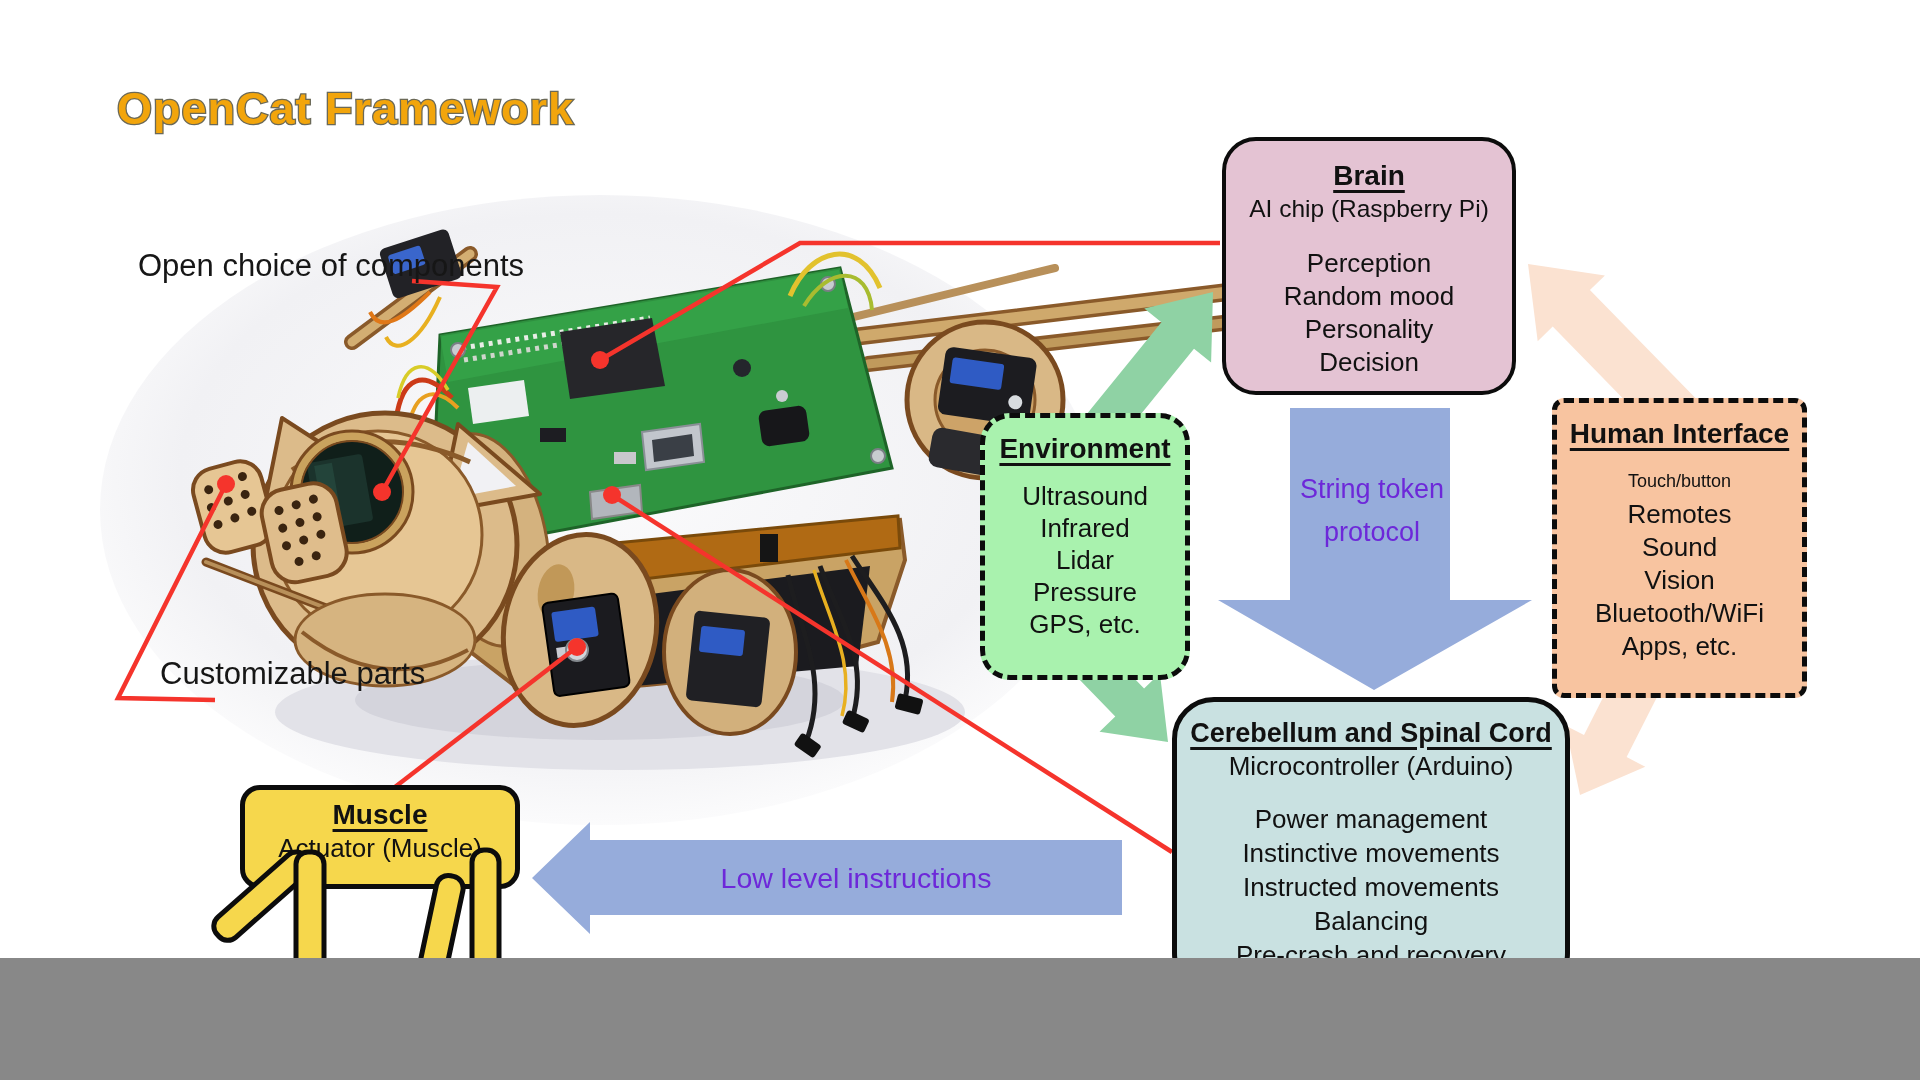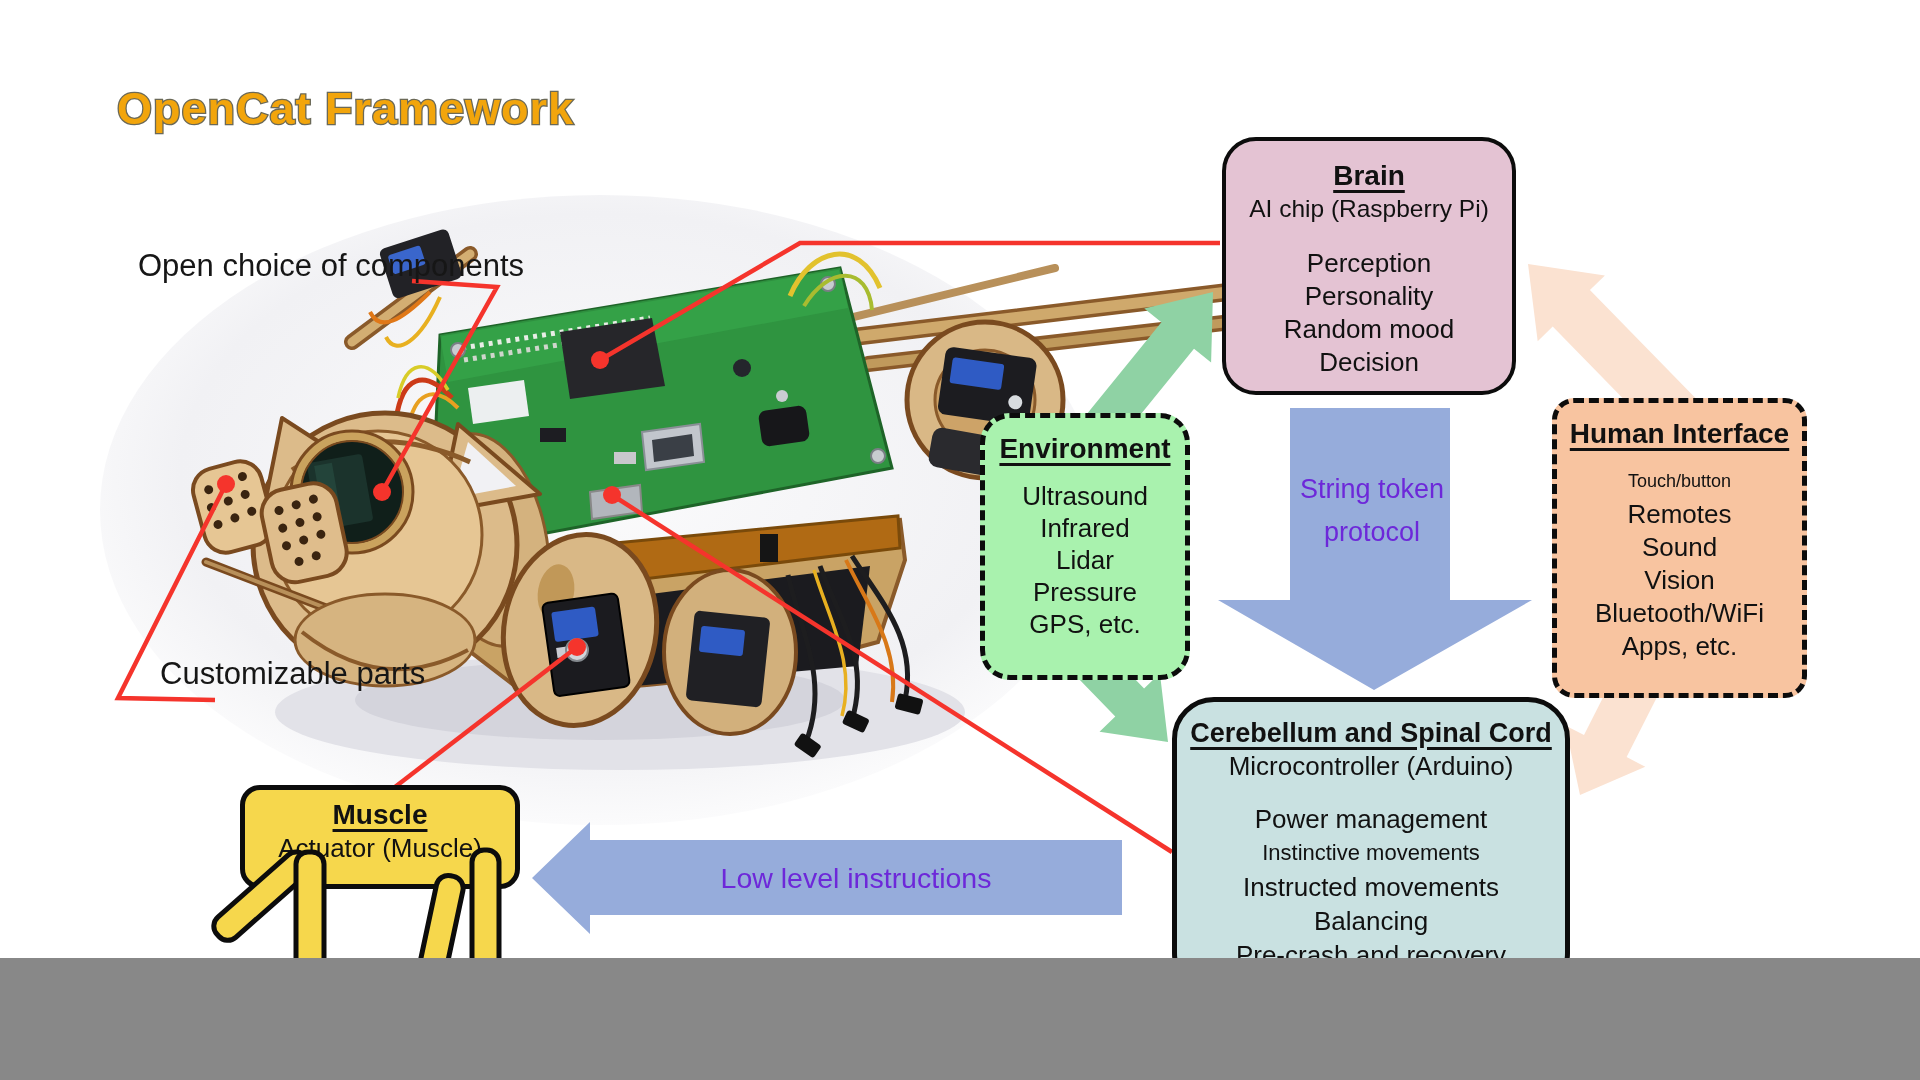--- a/index.html
+++ b/index.html
@@ -229,55 +229,55 @@
 
   <div class="plabel" style="left:138px;top:248px;">Open choice of components</div>
   <div class="plabel" style="left:160px;top:656px;">Customizable parts</div>
 
   <div class="box" style="left:1222px;top:137px;width:294px;height:258px;background:#e4c3d3;
               border:4.5px solid #0c0c0c;border-radius:34px;padding-top:18px;">
     <div class="bt" style="font-size:28px;line-height:34px;">Brain</div>
     <div class="sub" style="font-size:24.5px;line-height:32px;">AI chip (Raspberry Pi)</div>
     <div style="height:22px;"></div>
     <div class="bi" style="font-size:26px;line-height:33px;">Perception</div>
+    <div class="bi" style="font-size:26px;line-height:33px;">Random mood</div>
     <div class="bi" style="font-size:26px;line-height:33px;">Personality</div>
-    <div class="bi" style="font-size:26px;line-height:33px;">Random mood</div>
     <div class="bi" style="font-size:26px;line-height:33px;">Decision</div>
   </div>
 
   <div class="box" style="left:980px;top:413px;width:210px;height:267px;background:#a9f2ae;
               border:5px dashed #0c0c0c;border-radius:30px;padding-top:14px;">
     <div class="bt" style="font-size:28px;line-height:34px;">Environment</div>
     <div style="height:14px;"></div>
     <div class="bi" style="font-size:26px;line-height:32px;">Ultrasound</div>
     <div class="bi" style="font-size:26px;line-height:32px;">Infrared</div>
     <div class="bi" style="font-size:26px;line-height:32px;">Lidar</div>
     <div class="bi" style="font-size:26px;line-height:32px;">Pressure</div>
     <div class="bi" style="font-size:26px;line-height:32px;">GPS, etc.</div>
   </div>
 
   <div class="box" style="left:1552px;top:398px;width:255px;height:300px;background:#f8c4a0;
-              border:5px dashed #0c0c0c;border-radius:22px;padding-top:14px;">
+              border:5px dashed #0c0c0c;border-radius:12px;padding-top:14px;">
     <div class="bt" style="font-size:28px;line-height:34px;">Human Interface</div>
     <div style="height:14px;"></div>
     <div class="bi" style="font-size:18px;line-height:33px;">Touch/button</div>
     <div class="bi" style="font-size:26px;line-height:33px;">Remotes</div>
     <div class="bi" style="font-size:26px;line-height:33px;">Sound</div>
     <div class="bi" style="font-size:26px;line-height:33px;">Vision</div>
     <div class="bi" style="font-size:26px;line-height:33px;">Bluetooth/WiFi</div>
     <div class="bi" style="font-size:26px;line-height:33px;">Apps, etc.</div>
   </div>
 
   <div class="box" style="left:1172px;top:697px;width:398px;height:298px;background:#c9e1e1;
               border:5px solid #0c0c0c;border-radius:42px;padding-top:14px;">
     <div class="bt" style="font-size:27px;line-height:34px;">Cerebellum and Spinal Cord</div>
     <div class="sub" style="font-size:26px;line-height:32px;">Microcontroller (Arduino)</div>
     <div style="height:20px;"></div>
     <div class="bi" style="font-size:26px;line-height:34px;">Power management</div>
-    <div class="bi" style="font-size:22px;line-height:34px;">Instinctive movements</div>
+    <div class="bi" style="font-size:26px;line-height:34px;">Instinctive movements</div>
     <div class="bi" style="font-size:26px;line-height:34px;">Instructed movements</div>
     <div class="bi" style="font-size:26px;line-height:34px;">Balancing</div>
     <div class="bi" style="font-size:26px;line-height:34px;">Pre-crash and recovery</div>
   </div>
 
   <div class="box" style="left:240px;top:785px;width:280px;height:104px;background:#f6d74c;
               border:5px solid #0c0c0c;border-radius:20px;padding-top:8px;">
     <div class="bt" style="font-size:28px;line-height:34px;">Muscle</div>
     <div class="sub" style="font-size:26px;line-height:32px;">Actuator (Muscle)</div>
   </div>

